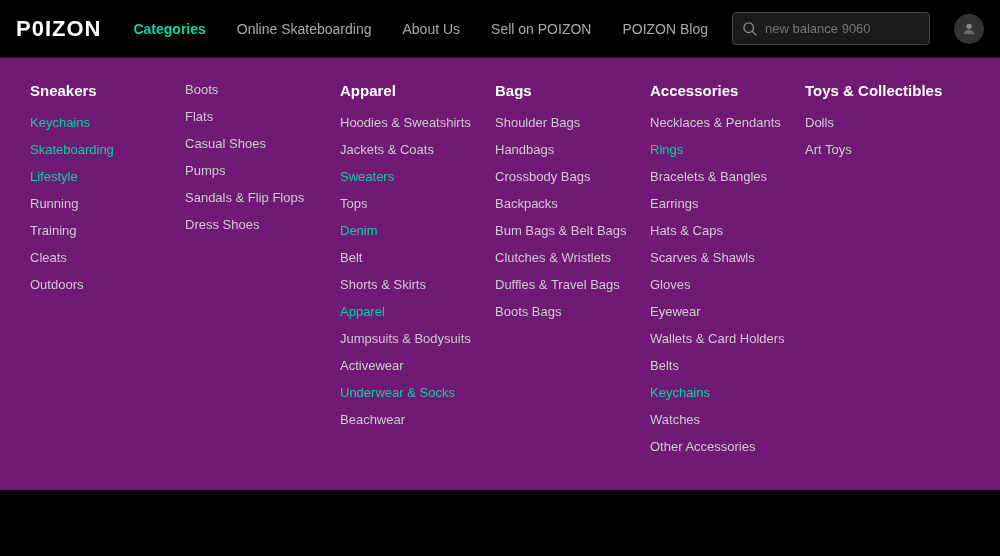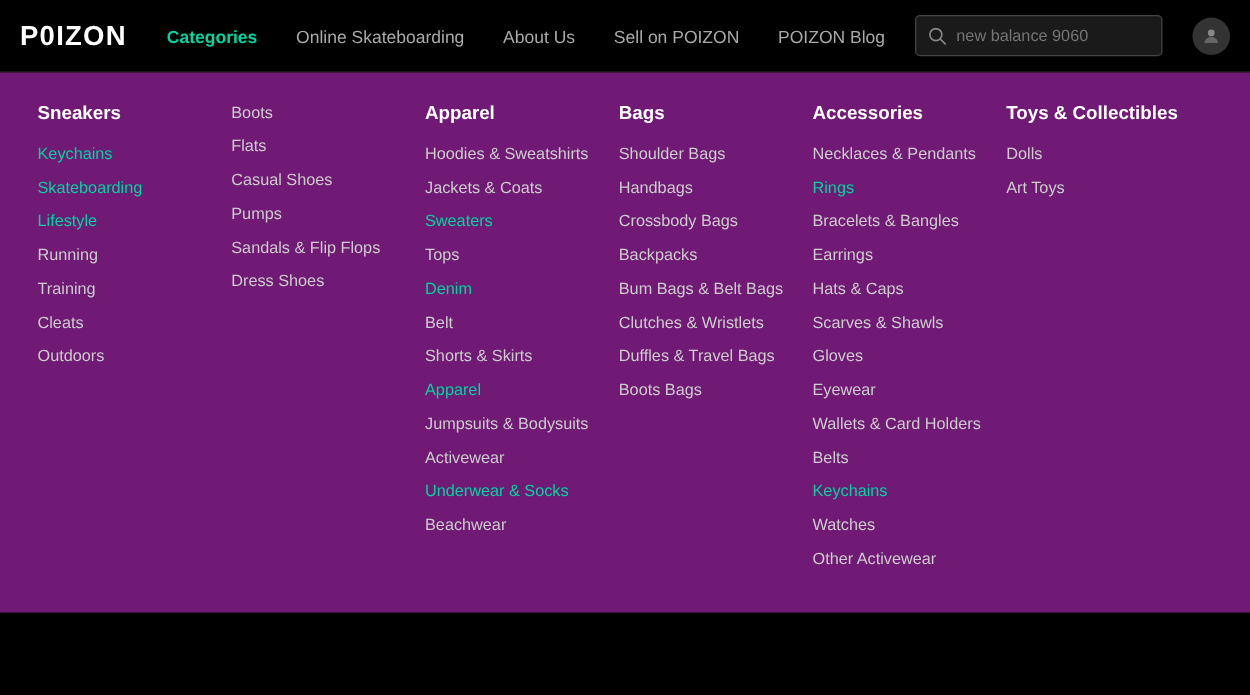--- a/index.html
+++ b/index.html
@@ -196,20 +196,20 @@
       <a class="menu-item">Bracelets &amp; Bangles</a>
       <a class="menu-item">Earrings</a>
       <a class="menu-item">Hats &amp; Caps</a>
       <a class="menu-item">Scarves &amp; Shawls</a>
       <a class="menu-item">Gloves</a>
       <a class="menu-item">Eyewear</a>
       <a class="menu-item">Wallets &amp; Card Holders</a>
       <a class="menu-item">Belts</a>
       <a class="menu-item teal">Keychains</a>
       <a class="menu-item">Watches</a>
-      <a class="menu-item">Other Activewear</a>
+      <a class="menu-item">Other Accessories</a>
     </div>
     <div class="menu-column">
       <div class="column-header">Toys &amp; Collectibles</div>
       <a class="menu-item">Dolls</a>
       <a class="menu-item">Art Toys</a>
     </div>
   </div>
 
 </body></html>

